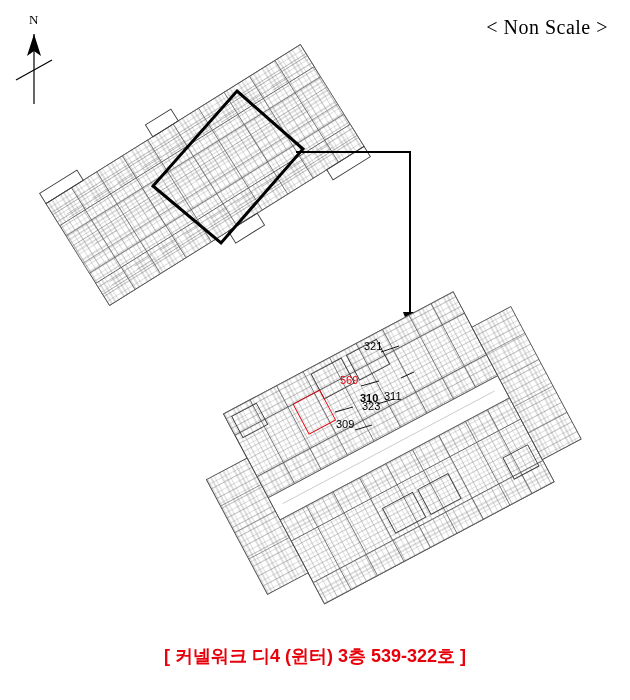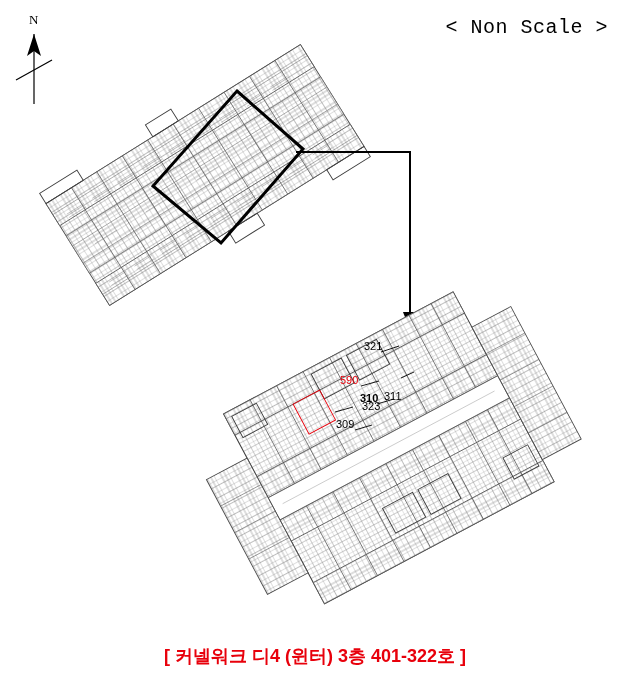--- a/index.html
+++ b/index.html
@@ -31,21 +31,21 @@
     font-size: 13px;
     font-family: "Liberation Serif", serif;
   }
 
   
   #non-scale {
     position: absolute;
     right: 22px;
     top: 16px;
     font-size: 20px;
-    font-family: Liberation Mono, monospace;
+    font-family: Liberation Serif, serif;
     letter-spacing: 0.5px;
     white-space: nowrap;
   }
 
   
   #drawing {
     position: absolute;
     left: 0;
     top: 0;
     width: 630px;
@@ -267,18 +267,18 @@
     <line x1="401" y1="378" x2="414" y2="372"></line>
     <line x1="361" y1="386" x2="379" y2="381"></line>
     <line x1="377" y1="404" x2="394" y2="399"></line>
     <line x1="335" y1="412" x2="353" y2="407"></line>
     <line x1="355" y1="430" x2="372" y2="425"></line>
   </g>
 </svg>
 
 <div class="unit-label" style="left:364px; top:340px;text-align:center;">321</div>
 <div class="unit-label" style="left:384px; top:366px;margin-top:24px;">311</div>
-<div class="unit-label highlight" style="left:340px; top:374px;">590</div>
+<div class="unit-label highlight" style="left:340px; top:374px;">569</div>
 <div class="unit-label" style="left:360px; top:392px;font-weight:bold;">310</div>
 <div class="unit-label" style="left:316px; top:400px;margin-left:46px;">323</div>
 <div class="unit-label" style="left:336px; top:418px;">309</div>
 
-<div id="title-bar">[ 커넬워크 디4 (윈터) 3층 401-322호 ]</div>
+<div id="title-bar">[ 커넬워크 디4 (윈터) 3층 539-322호 ]</div>
 
 </body></html>

